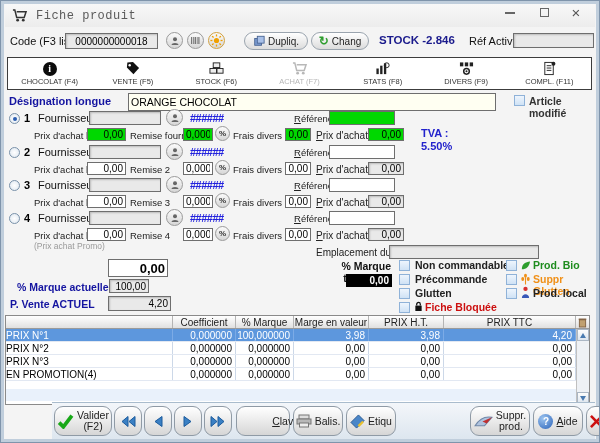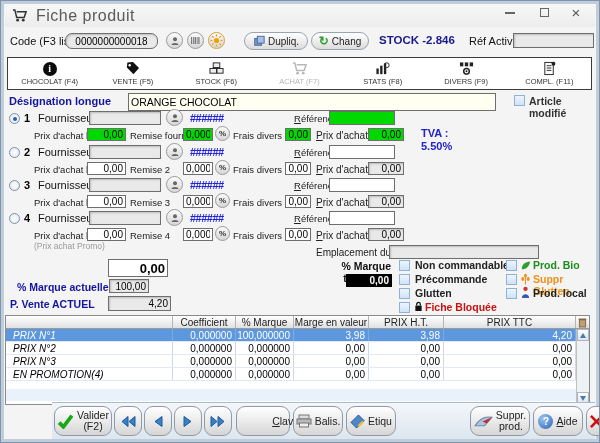--- a/index.html
+++ b/index.html
@@ -2,21 +2,21 @@
 <html><head>
 <meta charset="utf-8">
 <style>
   * { margin:0; padding:0; box-sizing:border-box; }
   html,body { width:600px; height:443px; font-family:"Liberation Sans", sans-serif; background:#c8d4e0; }
   .win { position:relative; width:600px; height:443px; background:#f4f4f4;
          border:1px solid #7f94ab; box-shadow:inset 0 0 0 3px #c0cedc; overflow:hidden; }
 
   
   .titlebar { position:absolute; left:4px; top:3px; right:4px; height:23px; background:linear-gradient(#f8f8f8,#ececec); display:flex; align-items:center; }
-  .title-text { font-size:16px; color:#5a5a5a; margin-left:8px; letter-spacing:.5px; }
+  .title-text { font-size:12px; color:#5a5a5a; margin-left:8px; letter-spacing:.5px;font-family:Liberation Mono, monospace; }
   .cart-ic { margin-left:6px; width:17px; height:15px; }
   .winctl { position:absolute; top:0; width:34px; height:23px; display:flex; align-items:center; justify-content:center; color:#555; }
   .minbar { width:10px; height:0; border-top:2px solid #666; }
   .maxbox { width:9px; height:9px; border:1.5px solid #666; }
   .closex { font-size:15px; line-height:1; color:#555; }
 
   
   .lbl { font-size:11px; color:#111; }
   .blbl { font-size:11px; color:#1414a0; font-weight:bold; }
   .inp { position:absolute; border:1px solid #6e6e6e; background:#fff; font-size:10px; font-family:"Liberation Sans",sans-serif; padding:0 2px; }
@@ -43,21 +43,21 @@
 
   .flag-lbl { font-size:10.5px; font-weight:bold; color:#222; }
 
   
   .ptable { position:absolute; left:4px; top:314px; width:585px; height:90px; border:1px solid #8a8a8a; background:#fff; font-size:10px; }
   .thead { display:flex; height:13px; background:linear-gradient(#ffffff,#e0e0e0); border-bottom:1px solid #9a9a9a; }
   .th { border-right:1px solid #b4b4b4; display:flex; align-items:center; justify-content:center; color:#222; overflow:hidden; }
   .trow { display:flex; height:13px; border-bottom:1px solid #e2e8f2; }
   .td { border-right:1px solid #ccd8e8; display:flex; align-items:center; overflow:hidden; }
   .td.num { justify-content:flex-end; padding-right:3px; }
-  .td.name { padding-left:7px;font-style:italic; }
+  .td.name { padding-left:0; }
   .c0 { width:167px; } .c1 { width:63px; } .c2 { width:58px; } .c3 { width:75px; } .c4 { width:75px; } .c5 { width:132px; }
   .cicon { width:13px; display:flex; align-items:center; justify-content:center; border-right:none; }
   .trow.sel { background:#5d97dd; color:#fff; }
   .trow.sel .td { border-right-color:#7cabe6; }
   .stripe { height:12px; }
   .vscroll { position:absolute; right:0; top:13px; bottom:0; width:13px; background:#eef1f5; border-left:1px solid #c0c0c0; }
   .sbtn { position:absolute; left:0; width:12px; height:12px; border:1px solid #aab6c4; background:linear-gradient(#fdfdfd,#dde5ee); display:flex; align-items:center; justify-content:center; }
   .tri-up { width:0; height:0; border-left:3.5px solid transparent; border-right:3.5px solid transparent; border-bottom:5px solid #4a7ab0; }
   .tri-dn { width:0; height:0; border-left:3.5px solid transparent; border-right:3.5px solid transparent; border-top:5px solid #4a7ab0; }
 
@@ -88,21 +88,21 @@
       <span class="minbar"></span>
     </div>
   <div class="winctl" style="right:38px;">
       <span class="maxbox"></span>
     </div>
   <div class="winctl" style="right:6px;">
       <span class="closex">×</span>
     </div>
 
   <span class="lbl" style="position:absolute;left:9px;top:34px;">Code (F3 liste)</span>
-  <input class="inp sunken" style="left: 64px; top: 32px; width: 93px; height: 16px; text-align: center; border-radius: 7px;" value="0000000000018">
+  <input class="inp sunken" style="left: 64px; top: 32px; width: 93px; height: 16px; text-align: center;" value="0000000000018">
   <div class="circ" style="left:165px;top:31px;">
     <svg width="10" height="10" viewBox="0 0 10 10">
         <circle cx="5" cy="3.2" r="2" fill="#666"></circle>
         <path d="M1.5 9 C1.5 6.3 8.5 6.3 8.5 9 Z" fill="#666"></path>
       </svg>
   </div>
   <div class="circ" style="left:186px;top:31px;">
     <svg width="9" height="9" viewBox="0 0 9 9">
         <g fill="#777">
           <rect x="0" y="1" width="1.2" height="7"></rect>

